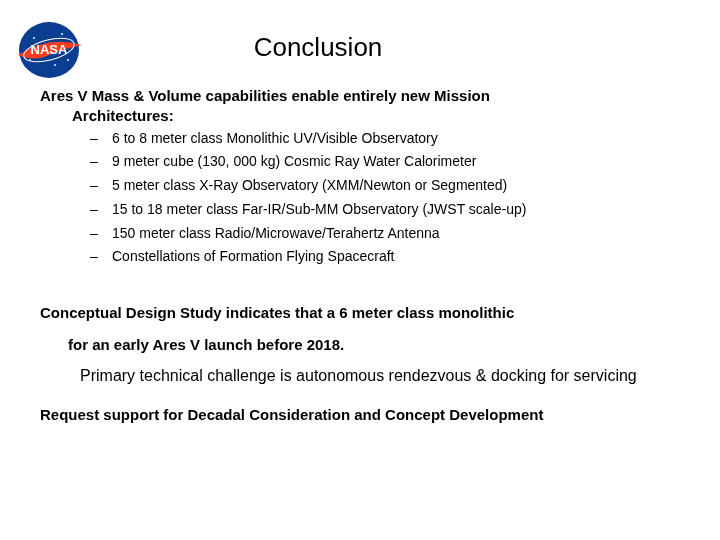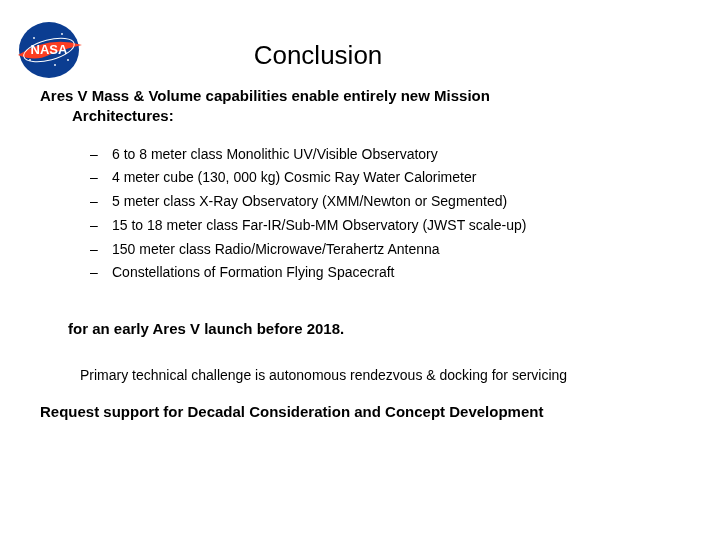--- a/index.html
+++ b/index.html
@@ -21,21 +21,21 @@
   .logo {
     position: absolute;
     top: 20px;
     left: 10px;
     width: 78px;
     height: 60px;
   }
   .logo svg { display: block; }
   .title {
     position: absolute;
-    top: 40px;
+    top: 32px;
     left: 0;
     width: 636px;
     text-align: center;
     font-size: 26px;
     font-weight: normal;
   }
   .content {
     position: absolute;
     top: 86px;
     left: 40px;
@@ -45,21 +45,21 @@
     font-size: 15px;
     font-weight: bold;
     line-height: 1.35;
   }
   .heading1 .indent2 {
     display: block;
     padding-left: 32px;
   }
   ul.bullets {
     list-style: none;
-    margin: 16px 0 0 50px;
+    margin: 0 0 0 50px;
     padding: 0;
   }
   ul.bullets li {
     font-size: 14px;
     line-height: 1.7;
     position: relative;
     padding-left: 22px;
   }
   ul.bullets li::before {
     content: "–";
@@ -72,24 +72,24 @@
     font-weight: bold;
     line-height: 2.1;
     margin-top: 28px;
     padding-left: 0;
   }
   .para2 .wrap {
     display: block;
     padding-left: 28px;
   }
   .sub {
-    font-size: 14px;
+    font-size: 16px;
     font-weight: normal;
     line-height: 1.4;
-    margin-top: 21px;
+    margin-top: 5px;
     padding-left: 40px;
   }
   .para3 {
     font-size: 15px;
     font-weight: bold;
     line-height: 1.5;
     margin-top: 16px;
   }
 </style>
 </head>
@@ -115,28 +115,29 @@
 
   <div class="content">
 
     <div class="heading1">
       <span>Ares V Mass &amp; Volume capabilities enable entirely new Mission</span>
       <span class="indent2">Architectures:</span>
     </div>
 
     <ul class="bullets">
       <li>6 to 8 meter class Monolithic UV/Visible Observatory</li>
-      <li>4 meter cube (130, 000 kg) Cosmic Ray Water Calorimeter</li>
+      <li>9 meter cube (130, 000 kg) Cosmic Ray Water Calorimeter</li>
       <li>5 meter class X-Ray Observatory (XMM/Newton or Segmented)</li>
       <li>15 to 18 meter class Far-IR/Sub-MM Observatory (JWST scale-up)</li>
       <li>150 meter class Radio/Microwave/Terahertz Antenna</li>
       <li>Constellations of Formation Flying Spacecraft</li>
     </ul>
 
     <div class="para2">
+      <span>Conceptual Design Study indicates that a 6 meter class monolithic</span>
       <span class="wrap">for an early Ares V launch before 2018.</span>
     </div>
 
     <div class="sub">Primary technical challenge is autonomous rendezvous &amp; docking for servicing</div>
 
     <div class="para3">Request support for Decadal Consideration and Concept Development</div>
 
   </div>
 </div>
 

